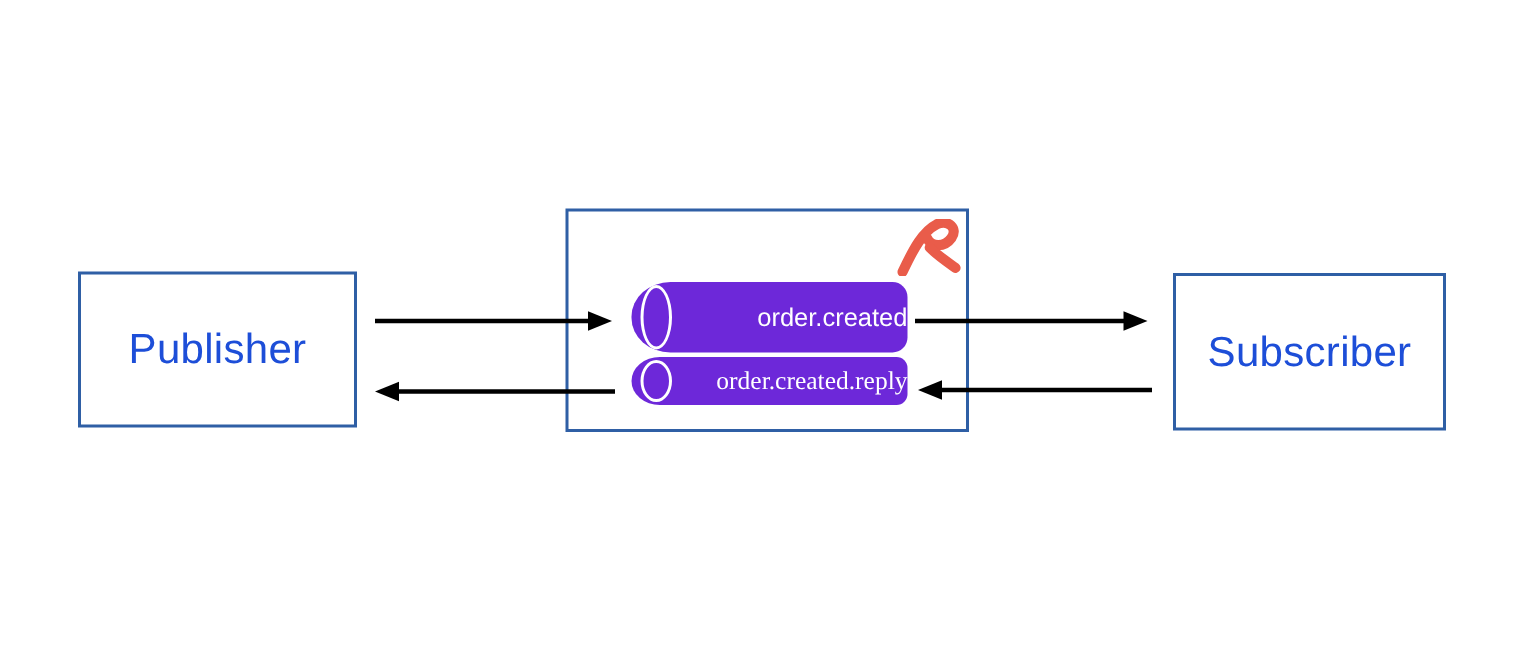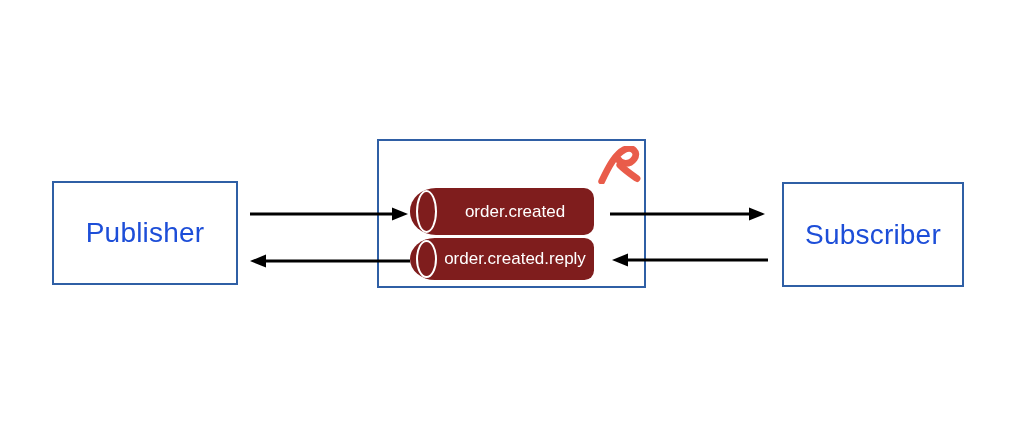--- a/index.html
+++ b/index.html
@@ -24,35 +24,36 @@
     font-size: 28px;
     color: #1d4ed8;
     letter-spacing: 0.2px;
   }
   #publisher  { left: 52px;  top: 181px; width: 186px; height: 104px; }
   #subscriber { left: 782px; top: 182px; width: 182px; height: 105px; }
   #broker     { left: 377px; top: 139px; width: 269px; height: 149px; display: block; }
 
   .cylinder {
     position: absolute;
-    left: 31px;
+    left: 42px;
     width: 184px;
-    background: #7f1d1d;
+    background: #6d28d9;
     display: flex;
     align-items: center;
-    justify-content: center;
+    justify-content: flex-end;
     box-sizing: border-box;
   }
   .cyl-1 {
     top: 47px; height: 47px;
     border-radius: 26px 10px 10px 26px / 23px 10px 10px 23px;
   }
   .cyl-2 {
-    top: 97px; height: 42px;
+    top: 97px; height: 32px;
     border-radius: 26px 10px 10px 26px / 22px 10px 10px 22px;
+    font-family: Liberation Serif, serif;
   }
   .rim {
     position: absolute;
     left: 6px; top: 2px; bottom: 2px;
     width: 21px;
     border: 2px solid #ffffff;
     border-radius: 50%;
     box-sizing: border-box;
   }
   .cyl-label {

